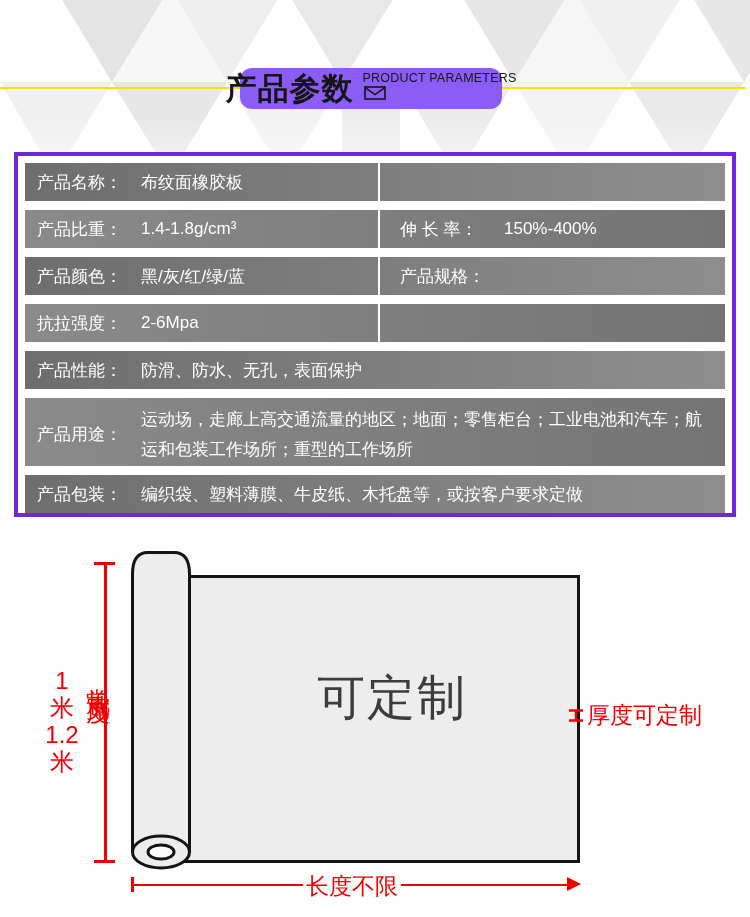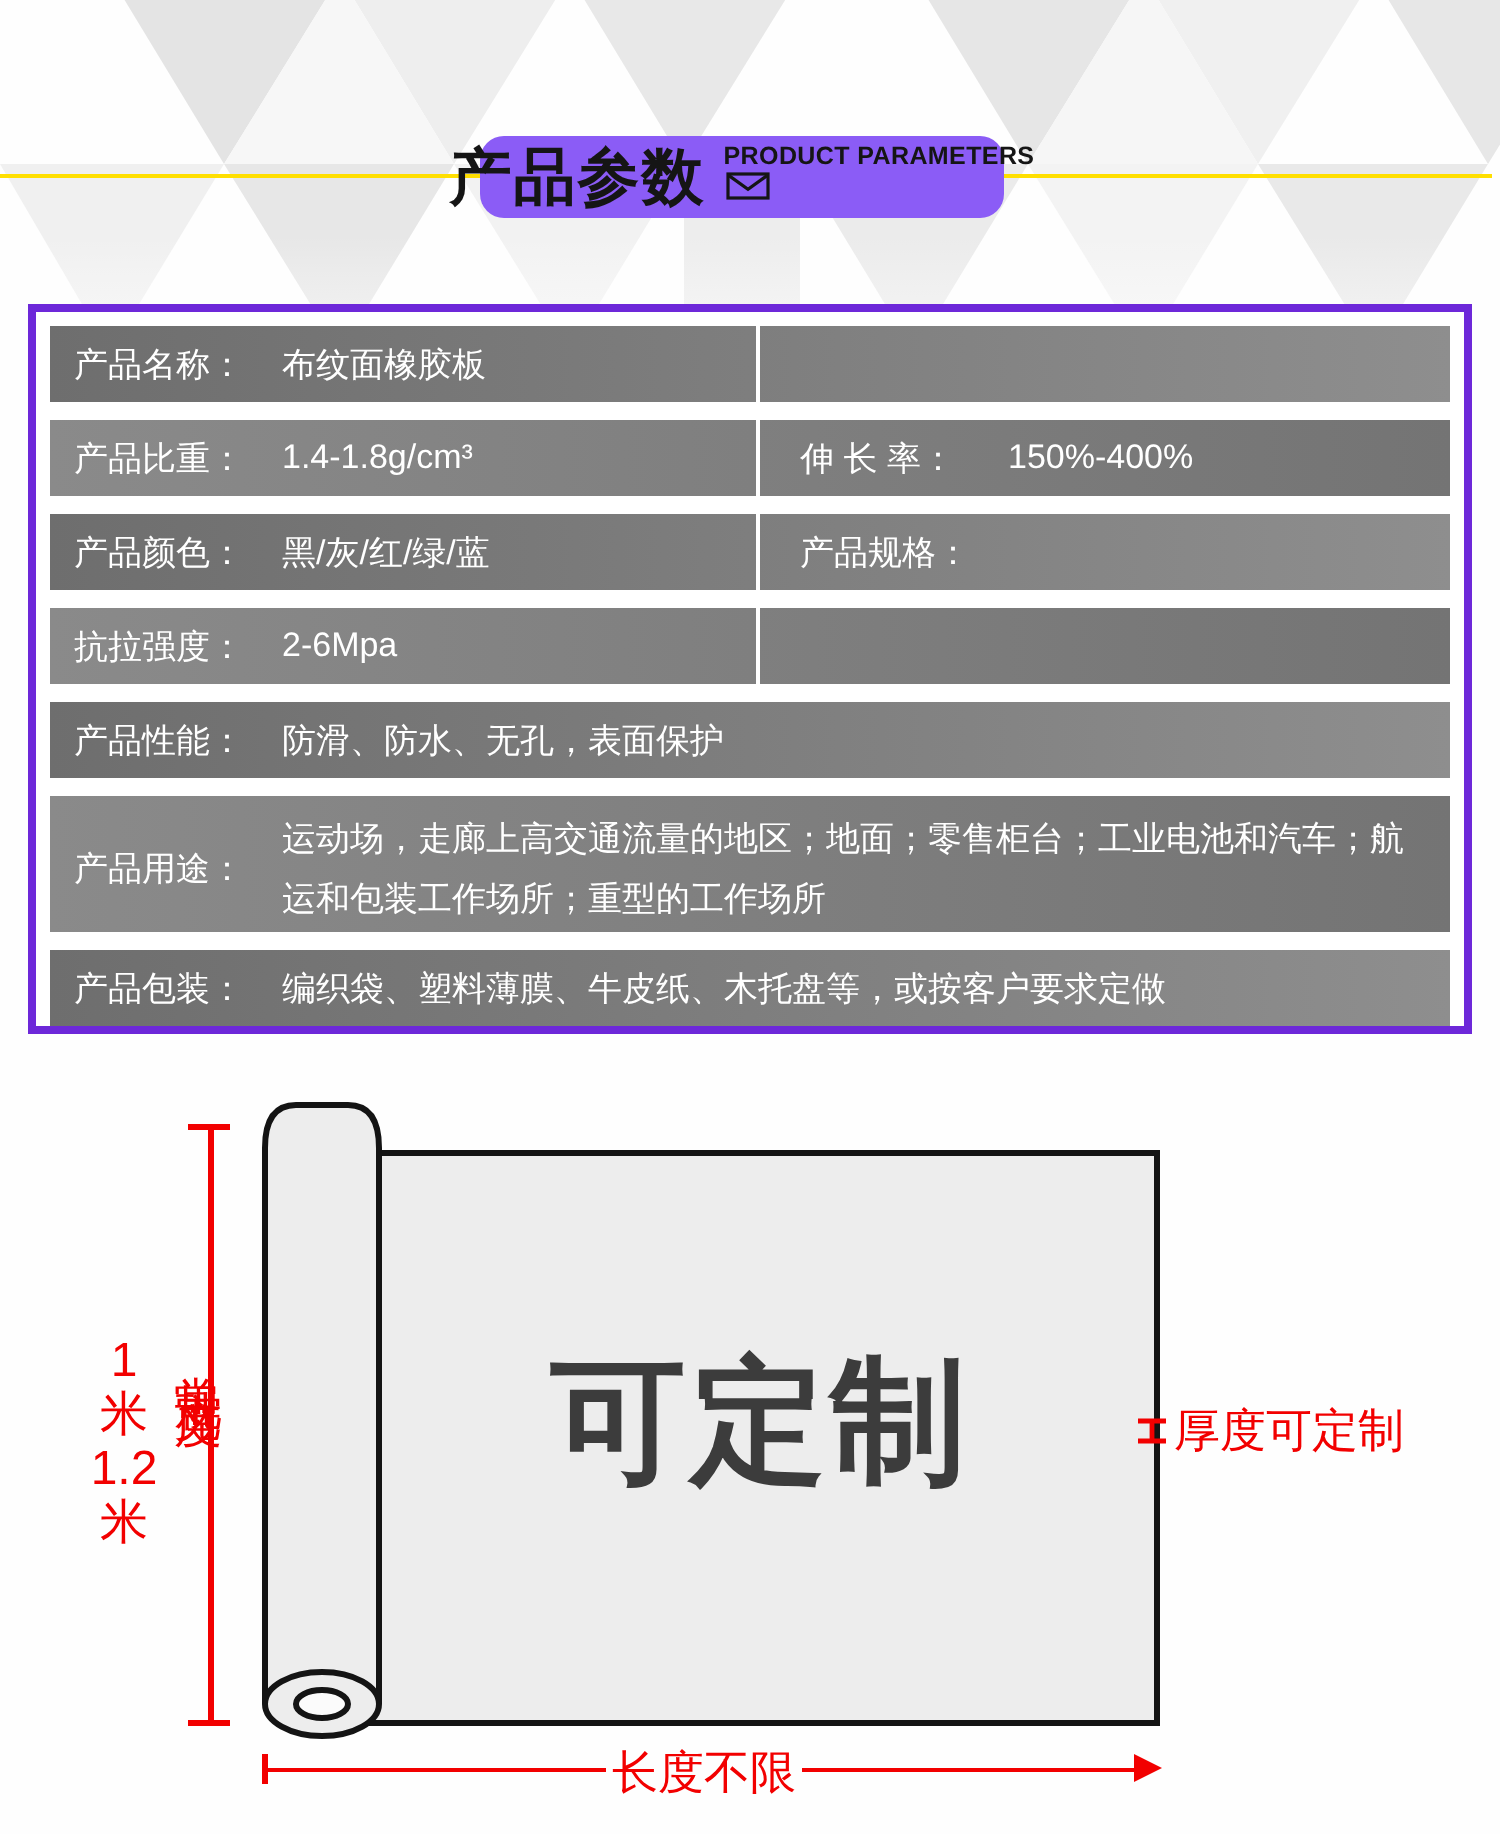--- a/index.html
+++ b/index.html
@@ -13,21 +13,21 @@
   .bg-fade{position:absolute;left:0;top:0;width:750px;height:235px;
     background:linear-gradient(180deg,rgba(255,255,255,0) 50%,#fefefe 92%)}
   .hr-rule{position:absolute;top:87px;height:2px;background:#ffdf00}
   .rule-left{left:0;width:240px}
   .rule-right{left:502px;width:244px}
   .badge{position:absolute;left:240px;top:68px;width:262px;height:41px;
     background:#8b5cf6;border-radius:12px;
     display:flex;justify-content:center;gap:9px}
   .badge-title{font-size:31px;font-weight:900;color:#151515;letter-spacing:1px;white-space:nowrap}
   .badge-right{display:flex;flex-direction:column;align-items:flex-start;margin-top:3px}
-  .badge-sub{font-size:12.5px;font-weight:700;color:#151515;letter-spacing:.2px;white-space:nowrap}
+  .badge-sub{font-size:12.5px;font-weight:400;color:#151515;letter-spacing:.2px;white-space:nowrap}
   .envelope{margin:1px 0 0 1px}
   
   .spec-table{position:absolute;left:14px;top:152px;width:722px;height:365px;
     background:#fff;border:4px solid #6d28d9;box-sizing:border-box;padding:7px}
   .srow{display:flex;height:38px;margin-bottom:9px}
   .srow:last-child{margin-bottom:0}
   .srow.odd{background:linear-gradient(90deg,#6e6e6e,#8e8e8e)}
   .srow.even{background:linear-gradient(90deg,#8a8a8a,#747474)}
   .srow.tall{height:68px}
   .cell{display:flex;align-items:center;color:#fff;font-size:17px}
@@ -38,22 +38,22 @@
   .lbl{width:104px;flex:none;white-space:nowrap}
   .val{white-space:nowrap}
   .srow.tall .cell{align-items:center;padding-top:5px}
   .srow.tall .lbl,.srow.tall .val{line-height:30px}
   .srow.tall .val{white-space:normal;flex:1;padding-right:14px}
   
   .diagram{position:absolute;inset:0}
   .sheet{position:absolute;left:160px;top:575px;width:420px;height:288px;
     box-sizing:border-box;background:#ededed;
     border:3px solid #141414;border-left:none}
-  .watermark{position:absolute;left:70px;top:88px;width:300px;text-align:center;
-    font-size:68px;font-weight:700;color:#3c3c3c;letter-spacing:2px;white-space:nowrap}
+  .watermark{position:absolute;left:82px;top:88px;width:300px;text-align:center;
+    font-size:48px;font-weight:400;color:#3c3c3c;letter-spacing:2px;white-space:nowrap}
   .roll{position:absolute;left:130px;top:549px}
   .red{background:#f20000}
   .dim-vline{position:absolute;left:104px;top:564px;width:2.5px;height:297px}
   .dim-cap{position:absolute;left:94px;width:21px;height:2.5px}
   .cap-top{top:562px}
   .cap-bot{top:860px}
   .dim-labels{position:absolute;left:44px;top:667px;display:flex;gap:5px;color:#f20000}
   .dim-nums{width:36px;text-align:center;font-size:24px;line-height:27px}
   .dim-cjk{writing-mode:vertical-rl;font-size:24px;letter-spacing:3.5px;line-height:26px;margin-top:2px}
   .thickness{position:absolute;left:567px;top:700px;display:flex;align-items:center;gap:2px;

